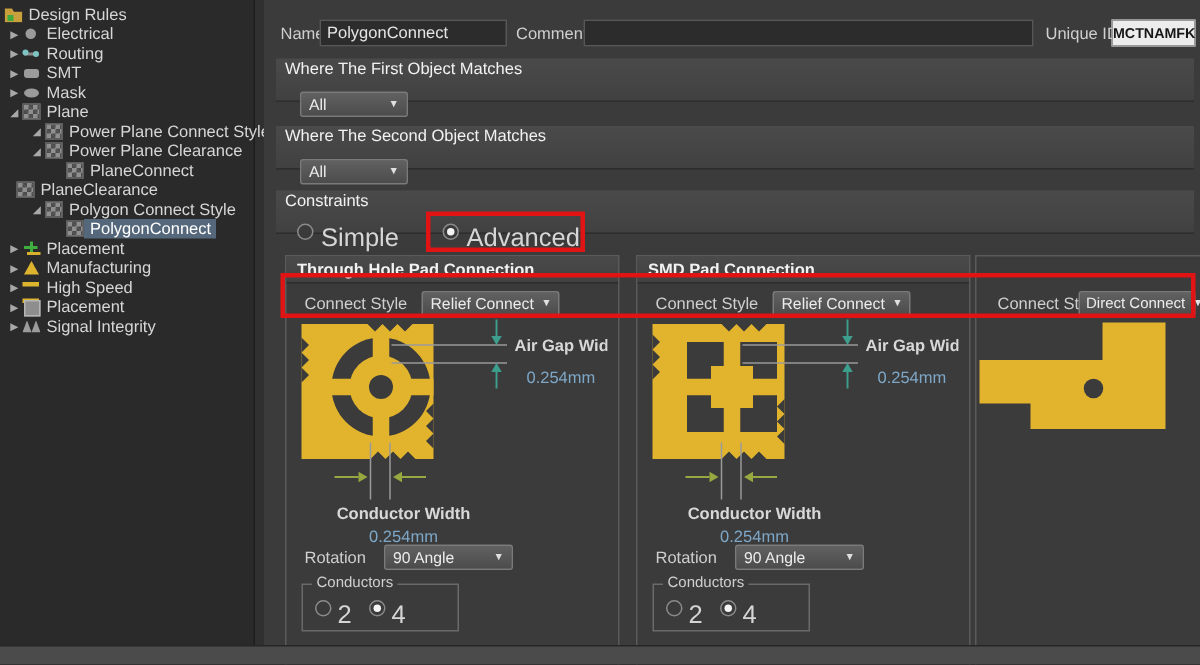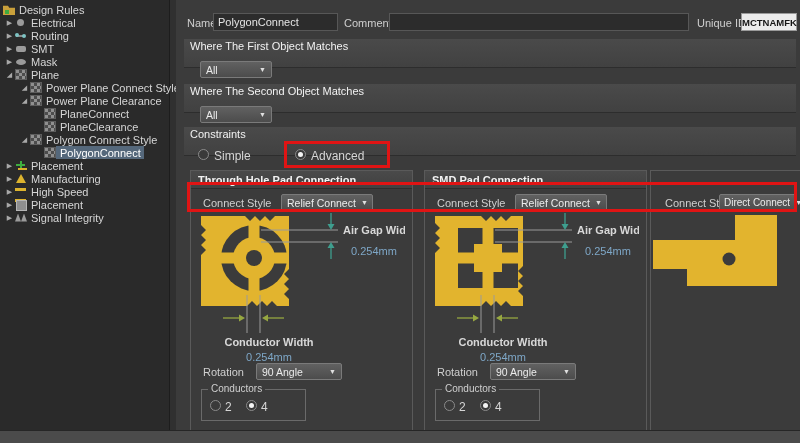--- a/index.html
+++ b/index.html
@@ -48,21 +48,21 @@
   .idbox { position:absolute; height:18px; background:#ececec; border:1px solid #9a9a9a; color:#161616;
     font-size:9.5px; font-weight:bold; text-align:left; line-height:17px; }
   .sechead { position:absolute; left:8px; width:612px; height:29px; background:linear-gradient(#4a4a4a,#414141);
     border-bottom:1px solid #2d2d2d; color:#f2f2f2; font-weight:normal; font-size:11px; line-height:15px; padding-left:6px; }
   .dd { position:absolute; display:flex; align-items:center; justify-content:space-between;
     background:linear-gradient(#616161,#4c4c4c); border:1px solid #7a7a7a; border-radius:2px;
     color:#ececec; font-size:10.5px; padding:0 5px; height:17px; cursor:default; white-space:nowrap; }
   .dd .arr { font-size:7px; color:#e0e0e0; margin-left:5px; }
   .radio { position:absolute; width:11px; height:11px; border-radius:50%; border:1px solid #8b8b8b; background:#3a3a3a; }
   .radio.on::after { content:""; position:absolute; inset:2px; border-radius:50%; background:#f4f4f4; }
-  .rlabel { position:absolute; font-size:12px; color:#d6d6d6; }
+  .rlabel { position:absolute; font-size:17px; color:#d6d6d6; }
 
   .panel { position:absolute; top:170px; height:308px; background:#3b3b3b; border:1px solid #5a5a5a; }
   .phead { height:18px; background:linear-gradient(#4a4a4a,#414141); border-bottom:1px solid #2d2d2d;
     color:#f2f2f2; font-weight:bold; font-size:11px; line-height:18px; padding-left:7px; white-space:nowrap; overflow:hidden; }
   .fset { position:absolute; border:1px solid #6a6a6a; }
   .fset .leg { position:absolute; top:-7px; left:6px; background:#3b3b3b; padding:0 3px; font-size:10px; color:#cfcfcf; }
 
   .redbox { position:absolute; border:3px solid #e01414; background:transparent; pointer-events:none; z-index:40; }
 
   #bottomstrip { position:absolute; left:0; top:430px; width:800px; height:13px; background:#4b4b4b; border-top:1px solid #262626; }
@@ -130,21 +130,21 @@
           <span class="tlabel">Power Plane Clearance</span>
         </span>
     </div>
     <div class="trow" style="padding-left:33px">
       <span class="tsp"></span>
       <span class="ic ic-checker"></span>
       <span class="hl">
           <span class="tlabel">PlaneConnect</span>
         </span>
     </div>
-    <div class="trow" style="padding-left:33px">
+    <div class="trow" style="">
       <span class="tsp"></span>
       <span class="ic ic-checker"></span>
       <span class="hl">
           <span class="tlabel">PlaneClearance</span>
         </span>
     </div>
     <div class="trow" style="padding-left:19px">
       <span class="tw">◢</span>
       <span class="ic ic-checker"></span>
       <span class="hl">

